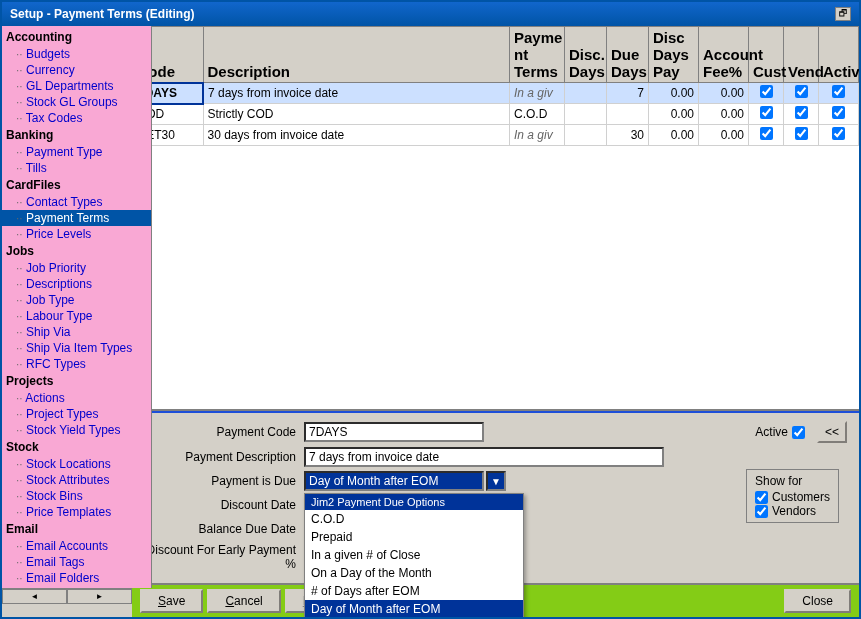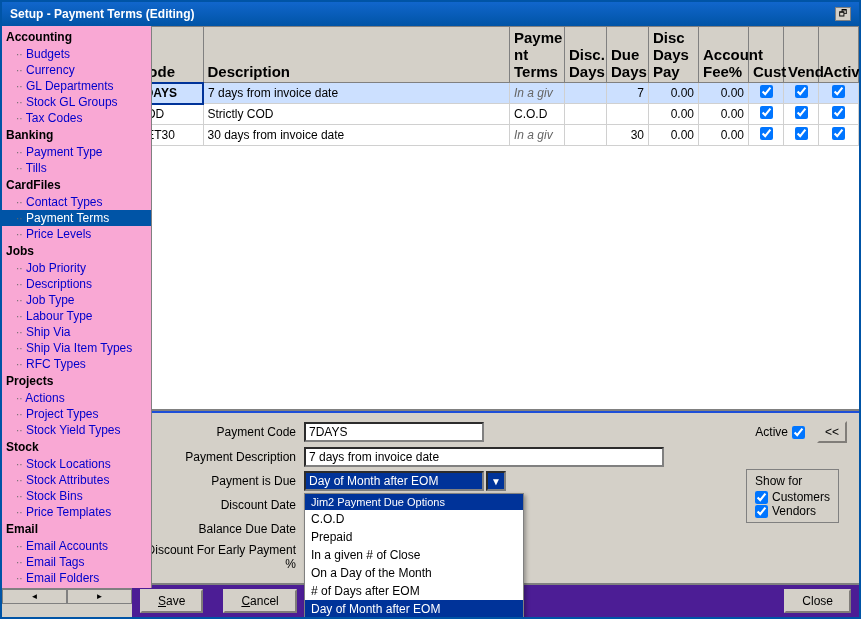--- a/index.html
+++ b/index.html
@@ -205,25 +205,25 @@
       background: #d4d0c8;
       border: 2px outset #d4d0c8;
       padding: 1px 3px;
       cursor: pointer;
       font-size: 11px;
       height: 20px;
     }
 
     
     .bottom-bar {
-      background: #4c1d95;
+      background: #84cc16;
       border-top: 2px solid #808080;
       padding: 4px 8px;
       display: flex;
-      gap: 20px;
+      gap: 4px;
       flex-shrink: 0;
     }
     .bottom-btn {
       background: #d4d0c8;
       border: 2px outset #d4d0c8;
       padding: 3px 16px;
       cursor: pointer;
       font-size: 12px;
       min-width: 60px;
       text-align: center;

